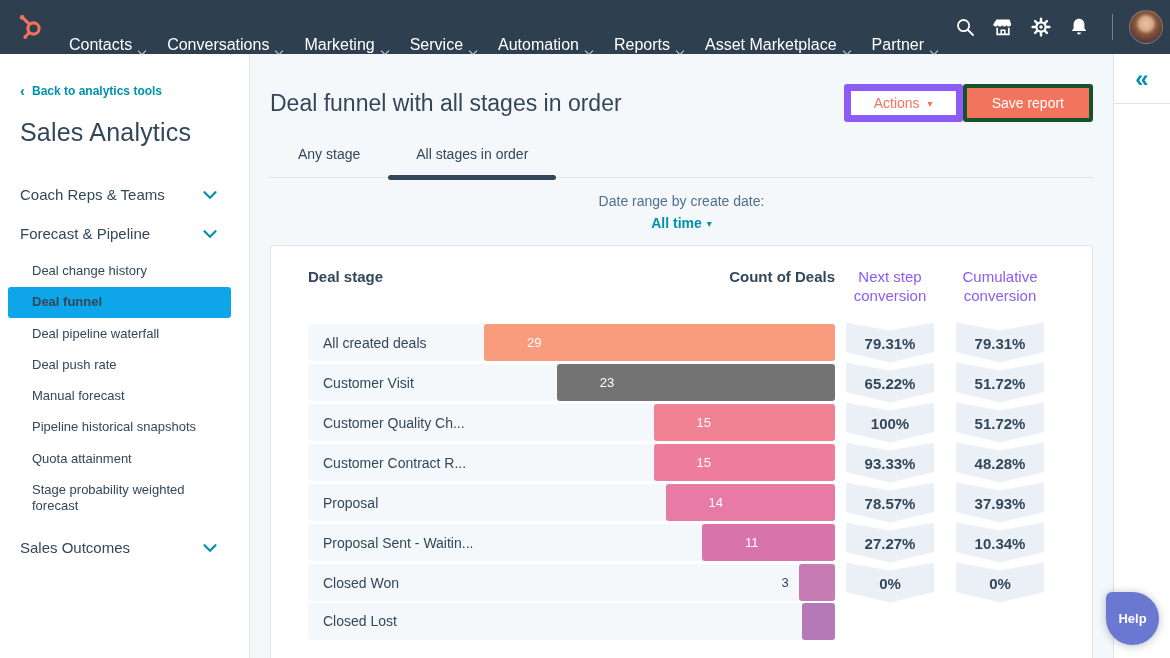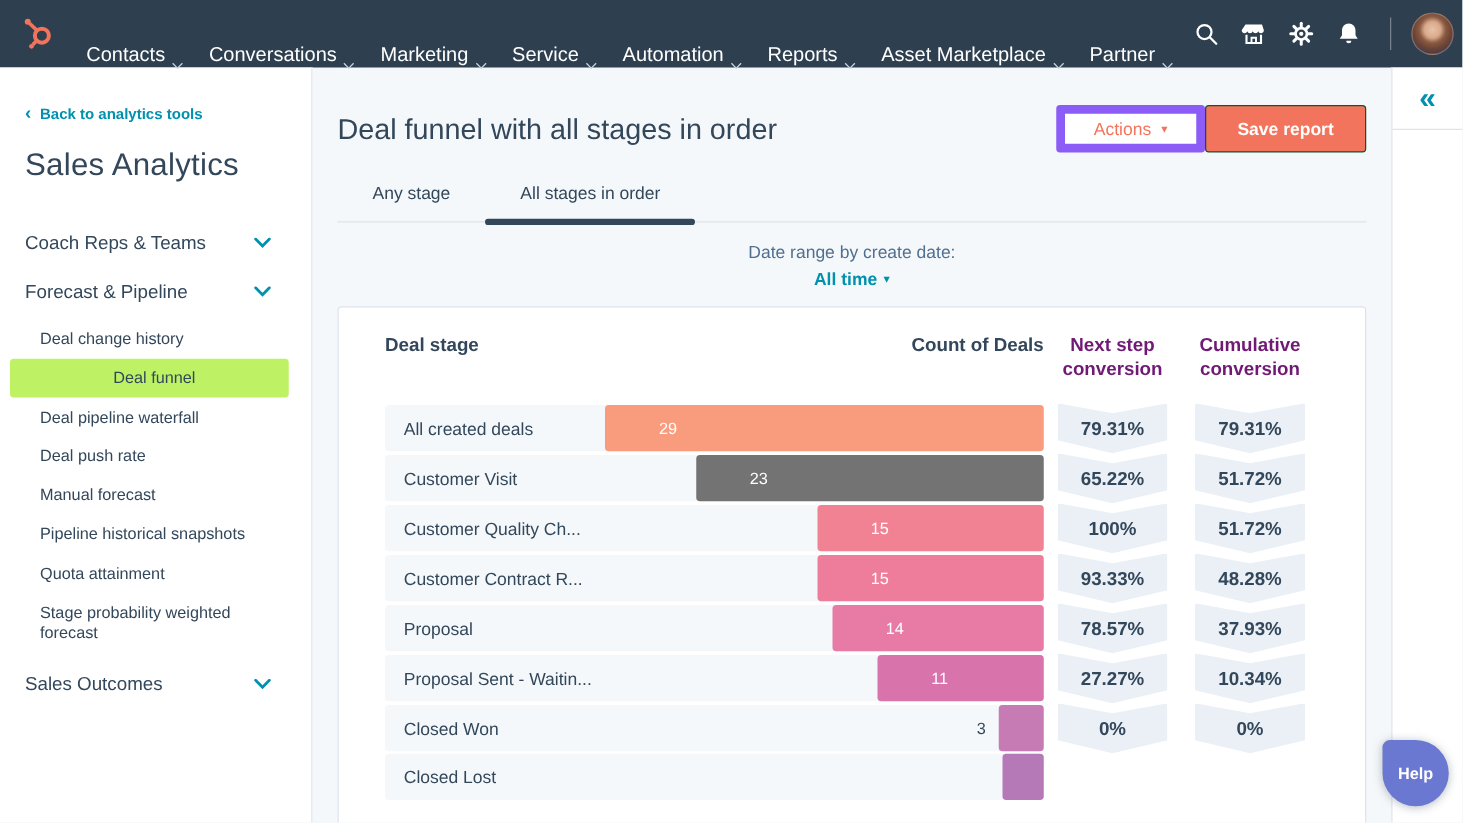--- a/index.html
+++ b/index.html
@@ -47,32 +47,32 @@
   .sidebar-title { font-size: 25px; font-weight: 400; color: #33475b; margin: 0 0 28px 20px; letter-spacing: .2px; }
   .section-header {
     display: flex; align-items: center; justify-content: space-between;
     padding: 11px 32px 11px 20px; font-size: 15px; color: #33475b; cursor: pointer;
   }
   .sub-list { padding: 2px 0 6px; }
   .sub-item {
     font-size: 13px; color: #33475b; padding: 7px 16px 7px 24px; margin: 1px 18px 1px 8px;
     border-radius: 3px; cursor: pointer; line-height: 1.25;
   }
-  .sub-item.selected { background: #bef264; font-weight: normal; text-align: center; }
+  .sub-item.selected { background: #0ea5e9; font-weight: bold; }
 
   
   .main { flex: 1; padding: 0 20px; min-width: 0; }
   .main-header { display: flex; align-items: center; margin-top: 30px; }
   .page-title { font-size: 23px; font-weight: 500; color: #33475b; flex: 1; }
   .btn { height: 38px; border-radius: 3px; font-size: 14px; font-family: inherit; cursor: pointer; }
   .btn-outline {
     background: #fff; border: 7px solid #8b5cf6; color: #f3745c; padding: 0 23px;
     display: inline-flex; align-items: center; gap: 8px; font-weight: 500;
   }
-  .btn-primary { background: #f3745c; border: 1px solid #14532d; color: #fff; padding: 0 25px; font-weight: 700; }
+  .btn-primary { background: #f3745c; border: 4px solid #14532d; color: #fff; padding: 0 25px; font-weight: 400; }
   .tri { font-size: 10px; }
 
   .tabs { display: flex; margin-top: 24px; border-bottom: 1px solid #dfe3eb; }
   .tab { padding: 0 28px 15px; font-size: 14px; color: #33475b; cursor: pointer; position: relative; }
   .tab.active { font-weight: normal; }
   .tab.active::after {
     content: ""; position: absolute; left: 0; right: 0; bottom: -3px; height: 5px;
     background: #33475b; border-radius: 3px;
   }
 
@@ -80,21 +80,21 @@
   .date-value { color: #0091ae; font-weight: bold; cursor: pointer; display: inline-flex; align-items: center; gap: 5px; }
 
   
   .card {
     margin-top: 14px; background: #fff; border: 1px solid #dfe3eb; border-radius: 3px;
     padding: 22px 37px 20px;
   }
   .grid-row { display: grid; grid-template-columns: 1fr 110px 110px; align-items: center; }
   .funnel-head { align-items: start; margin-bottom: 17px; }
   .head-spread { display: flex; justify-content: space-between; font-size: 15px; font-weight: bold; color: #33475b; }
-  .head-center { font-size: 15px; font-weight: bold; text-align: center; line-height: 1.25; color: #701a75; }
+  .head-center { font-size: 15px; font-weight: normal; text-align: center; line-height: 1.25; color: #8b5cf6; }
 
   .funnel-row { height: 37px; margin-bottom: 3px; }
   .strip { position: relative; height: 37px; background: #f5f8fa; border-radius: 3px; display: flex; align-items: center; }
   .stage-label { padding-left: 15px; font-size: 14px; color: #33475b; white-space: nowrap; }
   .bar { position: absolute; right: 0; top: 0; height: 100%; border-radius: 3px; display: flex; align-items: center; padding-left: 33px; }
   .bar-count-in { color: #fff; font-size: 13px; padding-left: 10px; }
   .bar-count-out { position: absolute; top: 0; height: 100%; display: flex; align-items: center; font-size: 13px; color: #33475b; }
 
   .badge {
     width: 88px; height: 40px; margin: 0 auto; background: #eaf0f6; color: #33475b;

